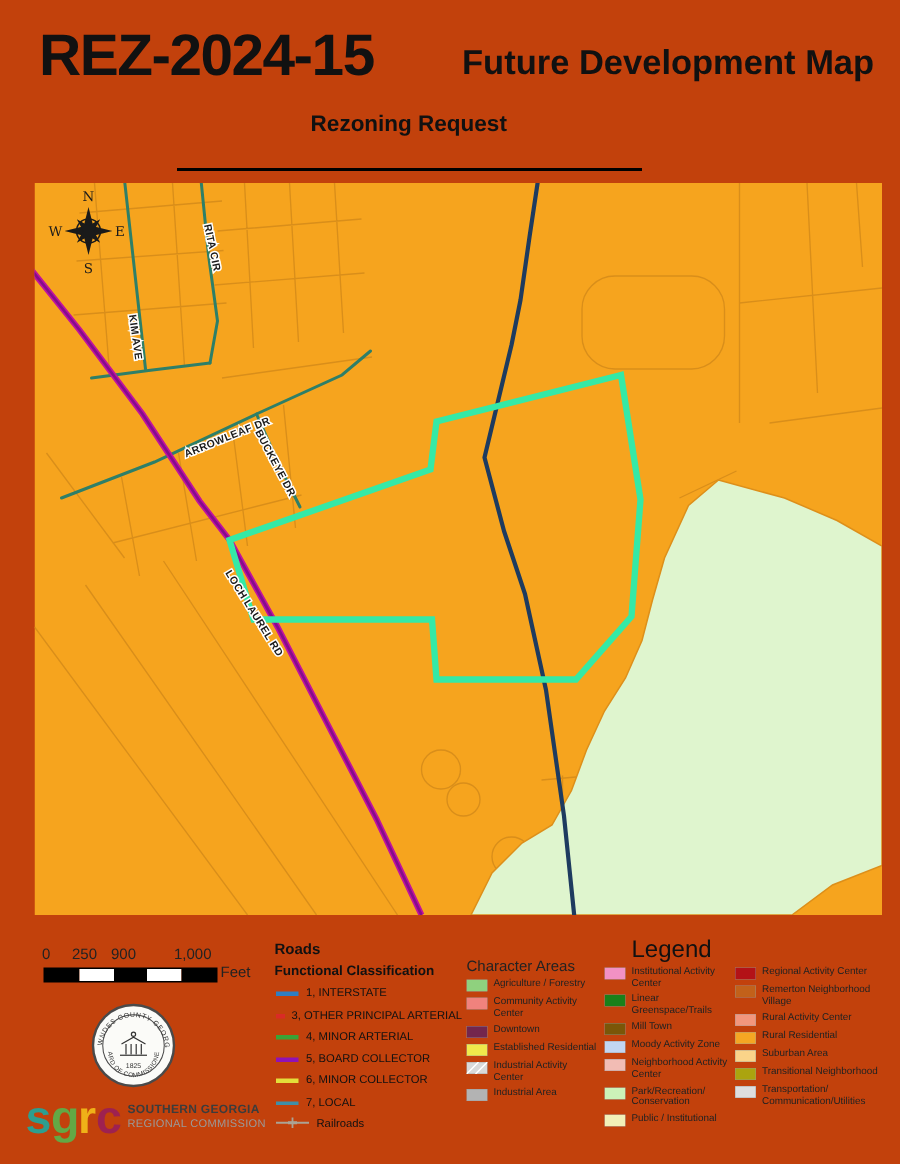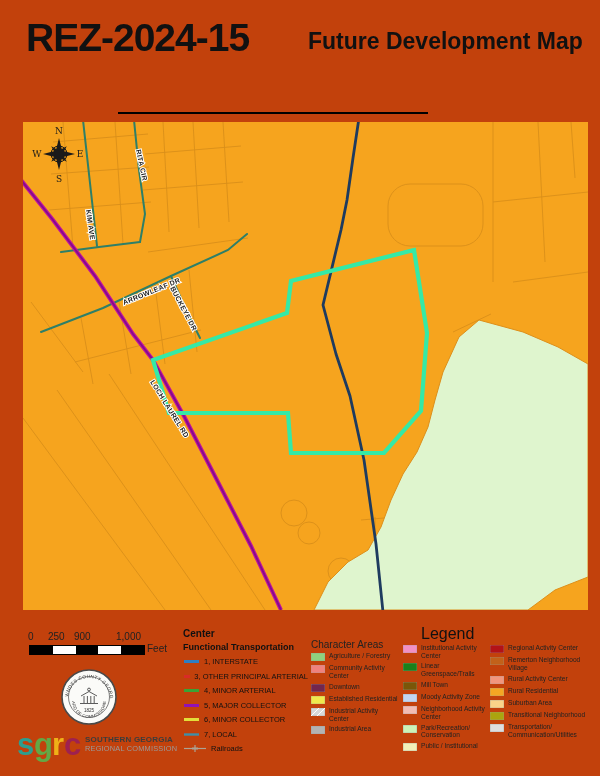--- a/index.html
+++ b/index.html
@@ -18,21 +18,21 @@
   .compass-letter{font-family:"DejaVu Serif",serif;font-size:9px;fill:#1a1a1a;text-anchor:middle;}
   
   .scale-nums span{position:absolute;font-size:10px;color:#222;}
   #scalebar{left:29px;top:645px;width:114px;height:8px;border:1px solid #000;display:flex;}
   #scalebar div{flex:1;}
   .seg-b{background:#000;} .seg-w{background:#fff;}
   .feet{left:147px;top:643px;font-size:10px;color:#222;}
   .roads-block{left:183px;top:628px;width:125px;}
   .roads-h1{font-size:10px;font-weight:bold;margin:0 0 3px 0;}
   .roads-h2{font-size:9px;font-weight:bold;margin:0 0 5px 0;}
-  .road-item{display:flex;align-items:center;gap:4px;margin-bottom:5.5px;}
+  .road-item{display:flex;align-items:flex-end;gap:4px;margin-bottom:5.5px;}
   .road-item span{font-size:7.5px;white-space:nowrap;}
   .legend-title{left:421px;top:625px;font-size:16px;font-weight:normal;}
   .char-head{left:311px;top:639px;font-size:10px;font-weight:normal;color:#222;}
   .char-col{display:flex;flex-direction:column;}
   .char-item{display:flex;gap:4px;margin-bottom:3.2px;}
   .char-item svg{flex:0 0 auto;margin-top:1px;}
   .char-item span{font-size:6.6px;line-height:7.6px;color:#222;}
   #ccol1{left:311px;top:652px;width:88px;}
   #ccol2{left:403px;top:644px;width:88px;}
   #ccol3{left:490px;top:644px;width:96px;}
@@ -40,20 +40,21 @@
   #sgrc{left:16px;top:726px;}
 </style>
 </head>
 <body>
 
 <div id="page">
 
   <div class="abs case-no">REZ-2024-15</div>
   <div class="abs map-title">Future Development Map</div>
   <div class="abs subtitle">
+    <div>Rezoning Request</div>
   </div>
   <div class="abs subtitle-rule"></div>
 
   <svg id="map" class="abs" width="565" height="488" viewBox="0 0 565 488">
     <rect x="0" y="0" width="565" height="488" fill="#F6A41E"></rect>
 
     <g fill="none" stroke-width="0.9" stroke="#D98E1A">
       <path d="M30,20 L125,12 M28,52 L126,45 M26,88 L128,80 M40,0 L50,126 M92,0 L100,122
                M140,0 L146,110 M170,0 L176,106 M200,0 L206,100 M122,32 L218,24 M120,68 L220,60
                M125,130 L225,116
@@ -151,22 +152,22 @@
       <tspan x="1" fill="#2D9E8F">s</tspan>
       <tspan x="18" fill="#63A845">g</tspan>
       <tspan x="36" fill="#EFB118">r</tspan>
       <tspan x="48" fill="#9E2150">c</tspan>
     </text>
     <text x="69" y="16" font-size="8" font-weight="bold" fill="#3c3c3c" letter-spacing="0.2">SOUTHERN GEORGIA</text>
     <text x="69" y="25" font-size="7.4" fill="#9a9a9a" letter-spacing="0.2">REGIONAL COMMISSION</text>
   </svg>
 
   <div class="abs roads-block">
-    <div class="roads-h1">Center</div>
-    <div class="roads-h2">Functional Transportation</div>
+    <div class="roads-h1">Roads</div>
+    <div class="roads-h2">Functional Classification</div>
 
     <div class="road-item">
       <svg width="17" height="7">
           <line x1="1" y1="3.5" x2="16" y2="3.5" stroke-width="3" stroke="#2E7EC2"></line>
         </svg>
       <span>1, INTERSTATE</span>
     </div>
     <div class="road-item">
       <svg width="17" height="7">
           <line x1="1" y1="3.5" x2="16" y2="3.5" stroke-width="3" stroke="#D92B26"></line>
@@ -176,21 +177,21 @@
     <div class="road-item">
       <svg width="17" height="7">
           <line x1="1" y1="3.5" x2="16" y2="3.5" stroke-width="3" stroke="#3AA336"></line>
         </svg>
       <span>4, MINOR ARTERIAL</span>
     </div>
     <div class="road-item">
       <svg width="17" height="7">
           <line x1="1" y1="3.5" x2="16" y2="3.5" stroke-width="3" stroke="#9012B5"></line>
         </svg>
-      <span>5, MAJOR COLLECTOR</span>
+      <span>5, BOARD COLLECTOR</span>
     </div>
     <div class="road-item">
       <svg width="17" height="7">
           <line x1="1" y1="3.5" x2="16" y2="3.5" stroke-width="3" stroke="#E3DE3A"></line>
         </svg>
       <span>6, MINOR COLLECTOR</span>
     </div>
     <div class="road-item">
       <svg width="17" height="7">
           <line x1="1" y1="3.5" x2="16" y2="3.5" stroke-width="2.4" stroke="#3E8FA8"></line>

